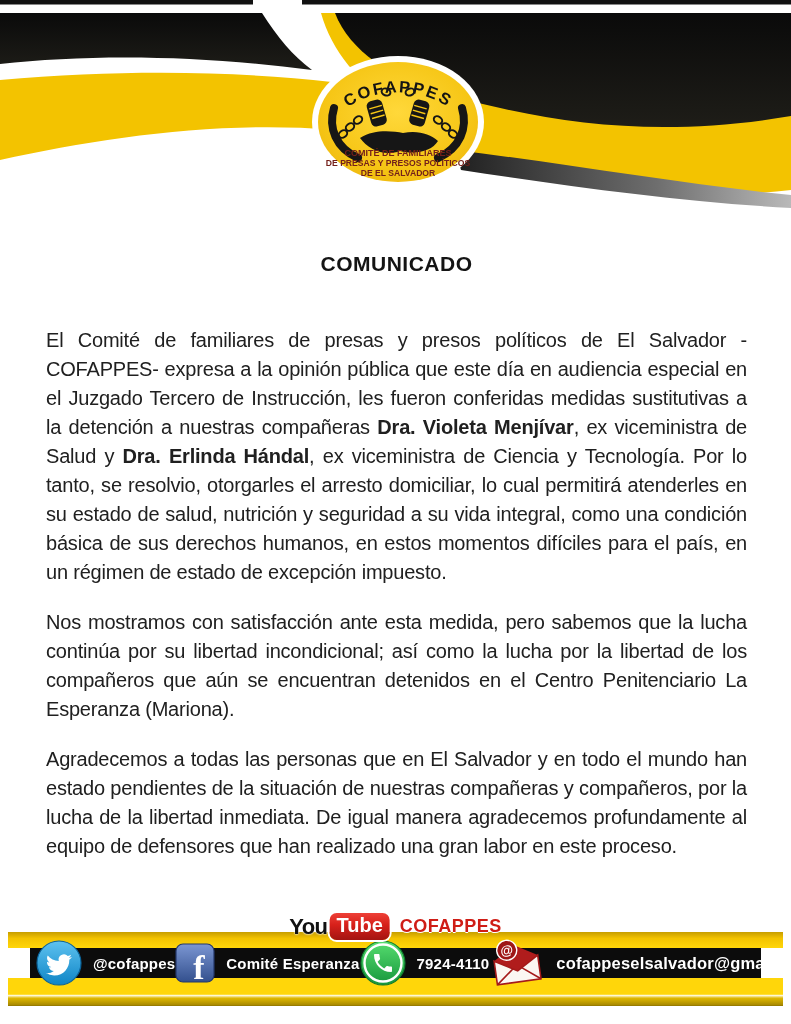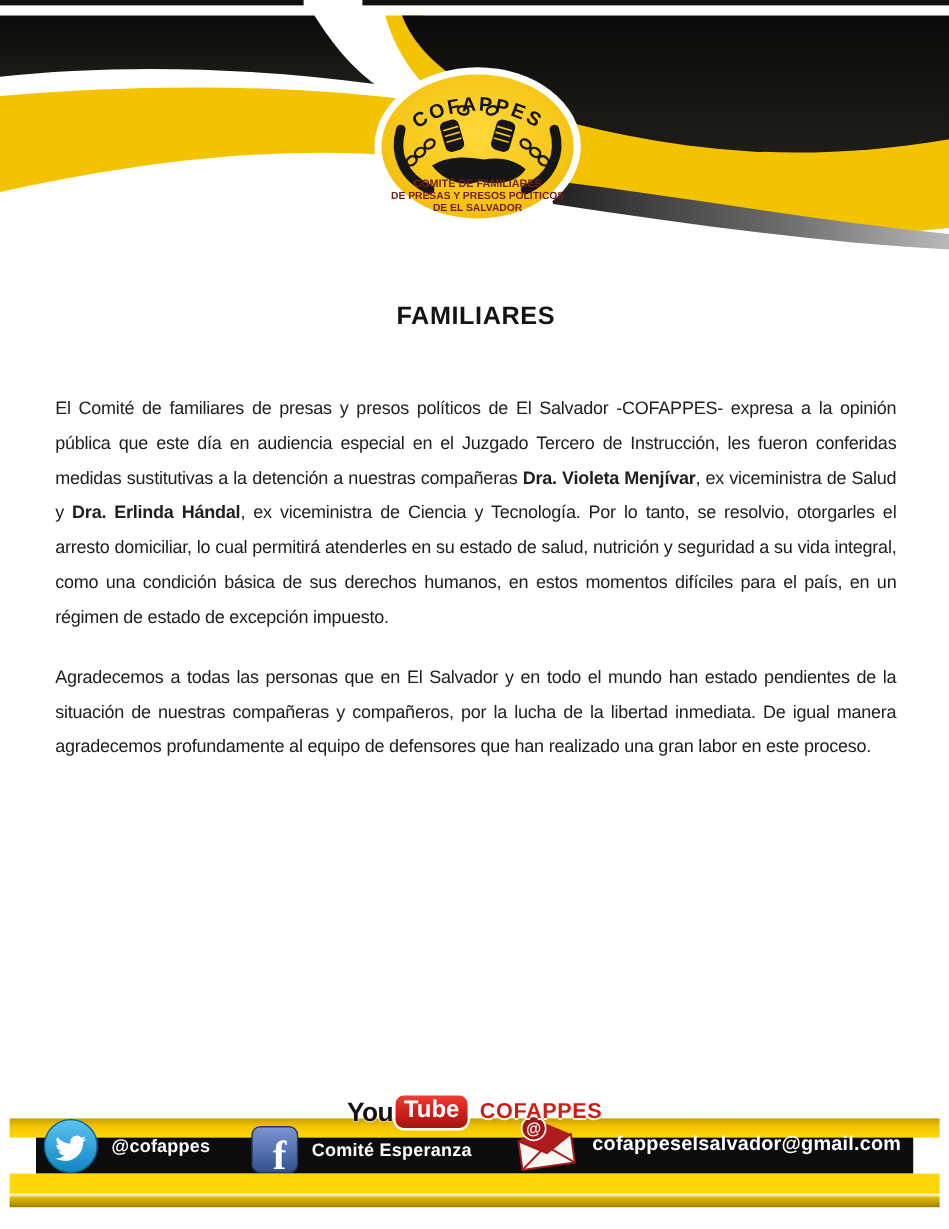--- a/index.html
+++ b/index.html
@@ -14,21 +14,21 @@
   .content {
     position:absolute; left:46px; right:44px; top:238px; color:#1f1f1f;
   }
   .doc-title {
     margin:14px 0 0 0; text-align:center;
     font-size:21px; font-weight:bold; letter-spacing:0.5px; color:#141414;
   }
   .body-copy { margin-top:50px; }
   .body-copy p {
     margin:4px 0 21px 0;
-    font-size:15px; line-height:29px; letter-spacing:-0.2px;
+    font-size:20px; line-height:29px; letter-spacing:-0.2px;
     text-align:justify; text-justify:inter-word; color:#202020;
   }
   .body-copy p b { font-weight:bold; }
   .dateline {
     margin-top:30px; font-size:18.5px; letter-spacing:-0.2px; color:#202020;
   }
 
   
   .yt-badge {
     position:absolute; top:913px; left:50%; transform:translateX(-50%);
@@ -52,21 +52,21 @@
   
   .footer-band {
     position:absolute; left:8px; right:8px; top:932px; z-index:1;
   }
   .band-strip-top {
     height:16px;
     background:linear-gradient(180deg,#c79e00 0%, #f3c300 40%, #ffd60a 100%);
   }
   .band-black {
     height:30px; margin:0 22px; background:#0c0c0c;
-    display:flex; align-items:flex-end; justify-content:space-between;
+    display:flex; align-items:center; justify-content:space-between;
     padding:0 10px 0 6px;
   }
   .band-strip-bottom {
     height:28px;
     background:linear-gradient(180deg,#ffd60a 0%, #ffd60a 58%, #fffbe0 62%,
                #e0b800 72%, #a98a00 96%, #8a7100 100%);
   }
   .bar-item { display:flex; align-items:center; flex:0 0 auto; }
   .bar-item .icon-wrap { display:flex; align-items:center; justify-content:center; }
   .bar-label {
@@ -163,25 +163,26 @@
 
       <g font-family="Liberation Sans, sans-serif" font-weight="bold" fill="#74201a" text-anchor="middle">
         <text x="0" y="34" font-size="9">COMITÉ DE FAMILIARES</text>
         <text x="0" y="44" font-size="8.6">DE PRESAS Y PRESOS POLÍTICOS</text>
         <text x="0" y="54" font-size="8.6">DE EL SALVADOR</text>
       </g>
     </g>
   </svg>
 
   <div class="content">
-    <h1 class="doc-title">FAMILIARES</h1>
+    <h1 class="doc-title">COMUNICADO</h1>
 
     <div class="body-copy">
       <p><span>El Comité de familiares de presas y presos políticos de El Salvador -COFAPPES- expresa a la opinión pública que este día en audiencia especial en el Juzgado Tercero de Instrucción, les fueron conferidas medidas sustitutivas a la detención  a nuestras compañeras </span><b>Dra. Violeta Menjívar</b><span>, ex viceministra de Salud y </span><b>Dra. Erlinda Hándal</b><span>, ex viceministra de Ciencia y Tecnología. Por lo tanto, se resolvio, otorgarles el arresto domiciliar, lo cual permitirá atenderles en su estado de salud, nutrición y seguridad a su vida integral, como una condición básica de sus derechos humanos, en estos momentos difíciles para el país, en un régimen de estado de excepción impuesto.</span></p>
 
+      <p>Nos mostramos con satisfacción ante esta medida, pero sabemos que la lucha continúa por su libertad incondicional; así como la lucha por la libertad de los compañeros que aún se encuentran detenidos en el Centro Penitenciario La Esperanza (Mariona).</p>
 
       <p>Agradecemos a todas las personas que en El Salvador y en todo el mundo han estado pendientes de la situación de nuestras compañeras y compañeros, por la lucha de la libertad inmediata. De igual manera agradecemos profundamente al equipo de defensores que han realizado una gran labor en este proceso.</p>
 
     </div>
   </div>
 
   <div class="yt-badge">
     <span class="yt-you">You</span>
     <span class="yt-tube">Tube</span>
     <span class="yt-channel">COFAPPES</span>
@@ -217,20 +218,36 @@
                 <stop offset="100%" stop-color="#33508e"></stop>
               </linearGradient>
             </defs>
             <rect x="1" y="1" width="38" height="38" rx="7" fill="url(#fbg)" stroke="#24386b" stroke-width="1.2"></rect>
             <text x="24" y="36" text-anchor="middle" font-family="Liberation Serif, serif" font-weight="bold" font-size="34" fill="#ffffff">f</text>
           </svg>
         </span>
         <span class="bar-label">Comité Esperanza</span>
       </div>
 
+      <div class="bar-item">
+        <span class="icon-wrap">
+          <svg width="46" height="46" viewBox="0 0 46 46">
+            <defs>
+              <linearGradient id="wag" x1="0" y1="0" x2="0" y2="1">
+                <stop offset="0%" stop-color="#57de70"></stop>
+                <stop offset="100%" stop-color="#16963c"></stop>
+              </linearGradient>
+            </defs>
+            <circle cx="23" cy="23" r="22" fill="url(#wag)" stroke="#0e7a2e" stroke-width="1.2"></circle>
+            <circle cx="23" cy="23" r="18.5" fill="none" stroke="#ffffff" stroke-width="2.4"></circle>
+            <path transform="translate(11,11) scale(1.0)" fill="#ffffff" d="M6.62 10.79c1.44 2.83 3.76 5.14 6.59 6.59l2.2-2.21c.27-.27.67-.36 1.02-.24 1.12.37 2.33.57 3.57.57.55 0 1 .45 1 1V20c0 .55-.45 1-1 1-9.39 0-17-7.61-17-17 0-.55.45-1 1-1h3.5c.55 0 1 .45 1 1 0 1.25.2 2.45.57 3.57.11.35.03.74-.25 1.02l-2.2 2.2z"></path>
+          </svg>
+        </span>
+        <span class="bar-label">7924-4110</span>
+      </div>
 
       <div class="bar-item">
         <span class="icon-wrap">
           <svg width="56" height="50" viewBox="0 0 56 50">
             <g transform="rotate(-8 28 28)">
               <path d="M6,20 L28,7 L50,20 L28,33 Z" fill="#b01c1c"></path>
               <path d="M6,20 L28,33 L50,20 L50,44 L6,44 Z" fill="#fbf7f2" stroke="#a51a1a" stroke-width="1.6"></path>
               <path d="M6,44 L24,30 M50,44 L32,30" stroke="#a51a1a" stroke-width="1.6" fill="none"></path>
               <circle cx="20" cy="11" r="10" fill="#9e1616" stroke="#ffffff" stroke-width="1.4"></circle>
               <text x="20" y="15.5" text-anchor="middle" font-family="Liberation Sans, sans-serif" font-weight="bold" font-size="13" fill="#ffffff">@</text>

